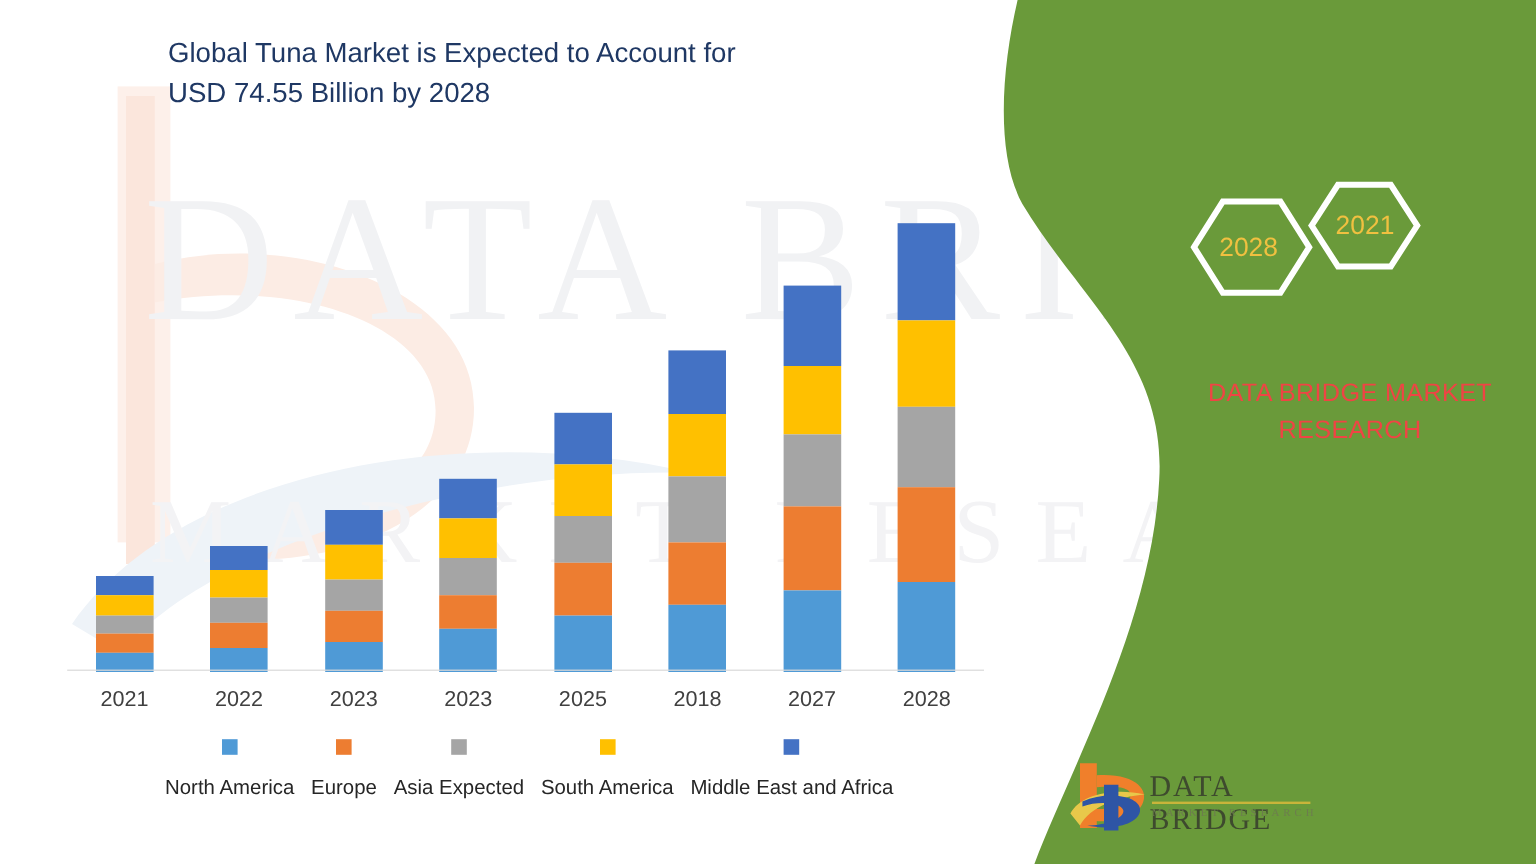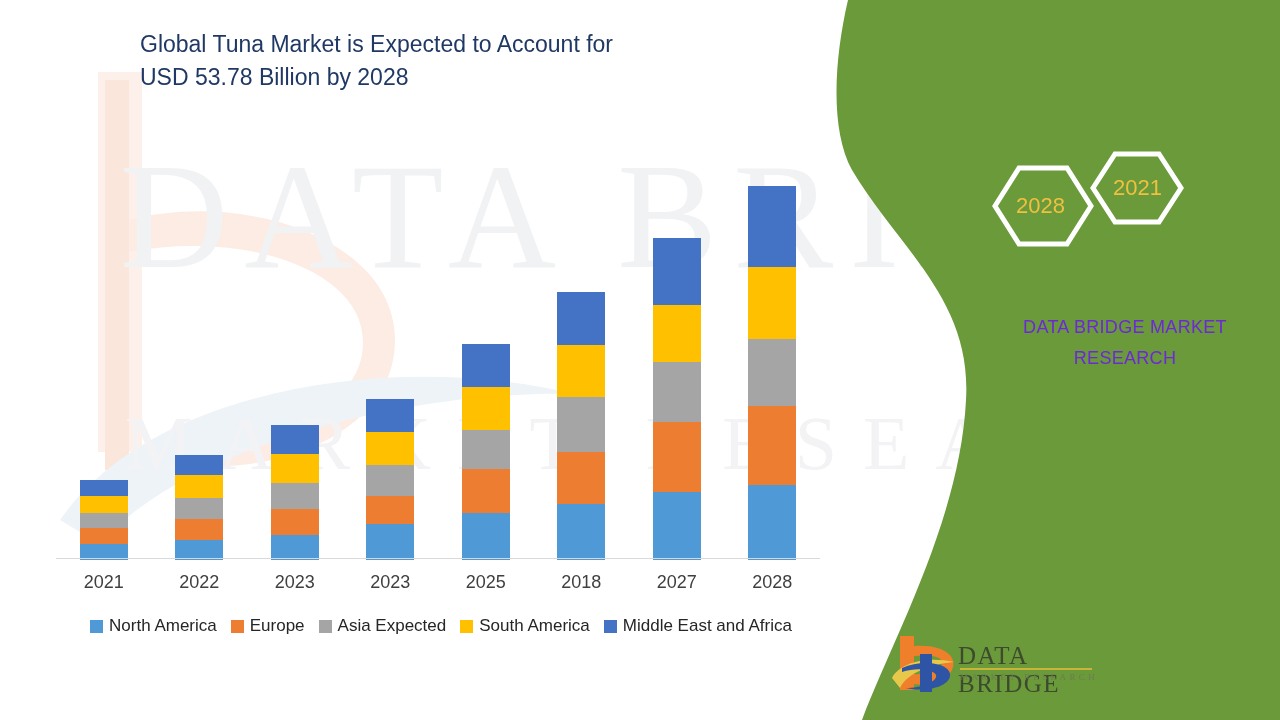--- a/index.html
+++ b/index.html
@@ -122,22 +122,23 @@
     width: 770px;
     display: flex;
     align-items: center;
     justify-content: center;
     gap: 14px;
     flex-wrap: nowrap;
   }
   .legend-item {
     display: flex;
     align-items: center;
-    gap: 6px;
+    gap: 18px;
     white-space: nowrap;
+    flex-direction: column;
   }
   .legend-swatch {
     width: 13px; height: 13px;
     flex: 0 0 auto;
   }
   .legend-label {
     font-size: 17px;
     color: #262626;
     font-family: "Liberation Sans", sans-serif;
   }
@@ -162,23 +163,23 @@
     position: absolute;
     font-size: 22px;
     color: #f0c040;
     font-family: "Liberation Sans", sans-serif;
   }
   .brand-text {
     position: absolute;
     left: 975px; top: 312px;
     width: 300px;
     text-align: center;
-    font-size: 18px;
+    font-size: 21px;
     line-height: 31px;
-    color: #6d28d9;
+    color: #ef4444;
     letter-spacing: 0.3px;
     font-family: "Liberation Sans", sans-serif;
   }
   .logo {
     position: absolute;
     left: 890px; top: 634px;
     width: 215px; height: 62px;
   }
   .logo-word {
     position: absolute;
@@ -224,21 +225,21 @@
 
   <svg class="green-panel" viewBox="0 0 1280 720" preserveAspectRatio="none">
     <path d="M848 0 L1280 0 L1280 720 L862 720
              C892 640, 960 520, 966 400
              C972 300, 900 250, 852 170
              C830 130, 834 60, 848 0 Z" fill="#6a9a3a"></path>
   </svg>
 
   <div class="chart-title">
     <div>Global Tuna Market is Expected to Account for</div>
-    <div>USD 53.78 Billion by 2028</div>
+    <div>USD 74.55 Billion by 2028</div>
   </div>
 
   <div class="plot" id="plot">
       <div class="bar-group" style="left: 23.75px;">
         <div class="seg" style="height: 16px; background: rgb(79, 154, 214);"></div>
         <div class="seg" style="height: 16px; background: rgb(237, 125, 49);"></div>
         <div class="seg" style="height: 15px; background: rgb(165, 165, 165);"></div>
         <div class="seg" style="height: 17px; background: rgb(255, 192, 0);"></div>
         <div class="seg" style="height: 16px; background: rgb(68, 114, 196);"></div>
       </div>

